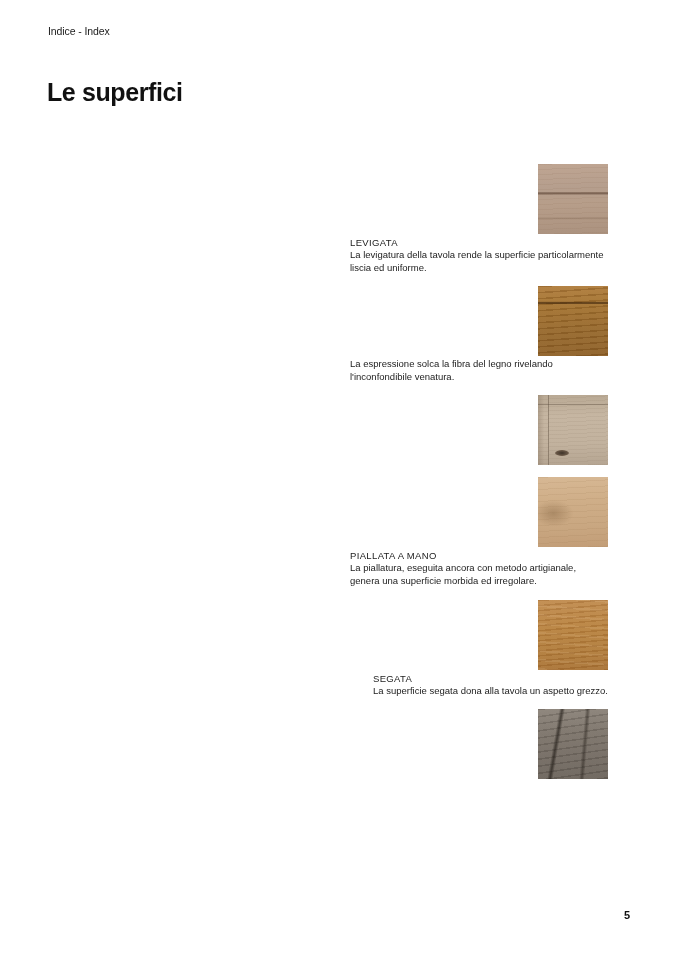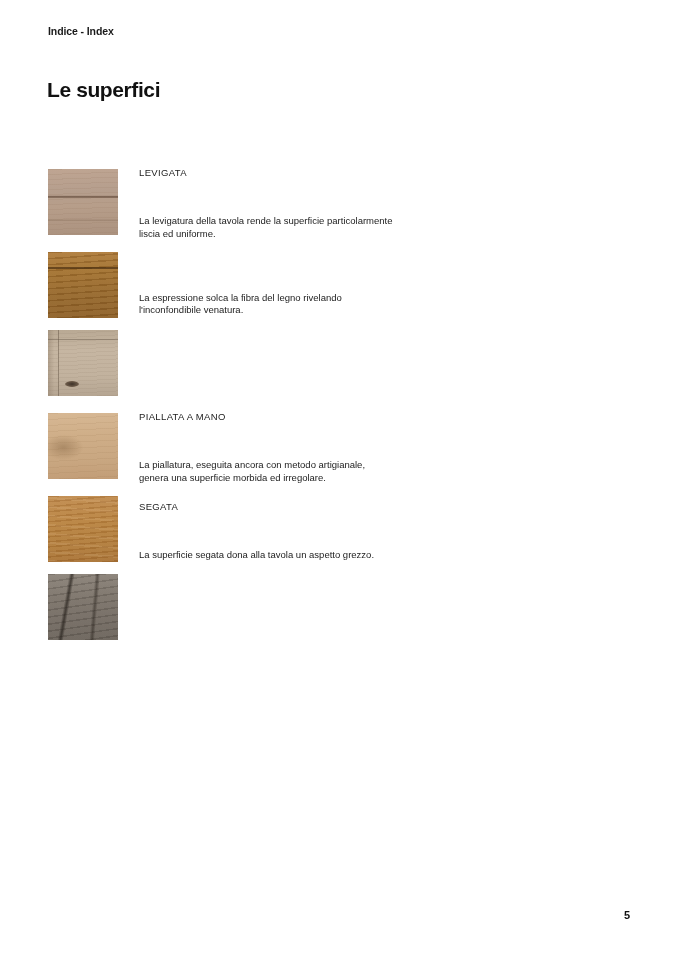--- a/index.html
+++ b/index.html
@@ -21,50 +21,51 @@
     inset: 0;
     background: #ffffff;
   }
 
   
   .breadcrumb {
     position: absolute;
     left: 48px;
     top: 25px;
     font-size: 10.5px;
-    font-weight: bold;
+    font-weight: normal;
     letter-spacing: -0.1px;
     color: #1a1a1a;
   }
 
   .page-title {
     position: absolute;
     left: 47px;
     top: 78px;
-    font-size: 21px;
+    font-size: 25px;
     font-weight: bold;
     letter-spacing: -0.4px;
     color: #111111;
     margin: 0;
   }
 
   
   .surface-list {
     position: absolute;
     left: 48px;
     top: 164px;
     width: 560px;
   }
 
   .surface-row {
     position: relative;
     display: flex;
-    align-items: center;
+    align-items: flex-end;
     margin-bottom: 12px;
     min-height: 66px;
+    flex-direction: column;
   }
 
   .swatch {
     width: 70px;
     height: 66px;
     flex: 0 0 70px;
     position: relative;
     overflow: hidden;
   }
 
@@ -84,21 +85,20 @@
     color: #222222;
     line-height: 13px;
     white-space: nowrap;
   }
 
   .surface-desc {
     font-size: 9.5px;
     line-height: 12.6px;
     color: #222222;
     max-width: 258px;
-    margin-top: 36px;
   }
 
   
   
   .wood-levigata {
     background:
       linear-gradient(180deg,
         rgba(0,0,0,0.00) 0%, rgba(0,0,0,0.00) 40%,
         rgba(80,55,40,0.55) 41%, rgba(80,55,40,0.55) 43%,
         rgba(0,0,0,0.00) 44%, rgba(0,0,0,0.00) 76%,

